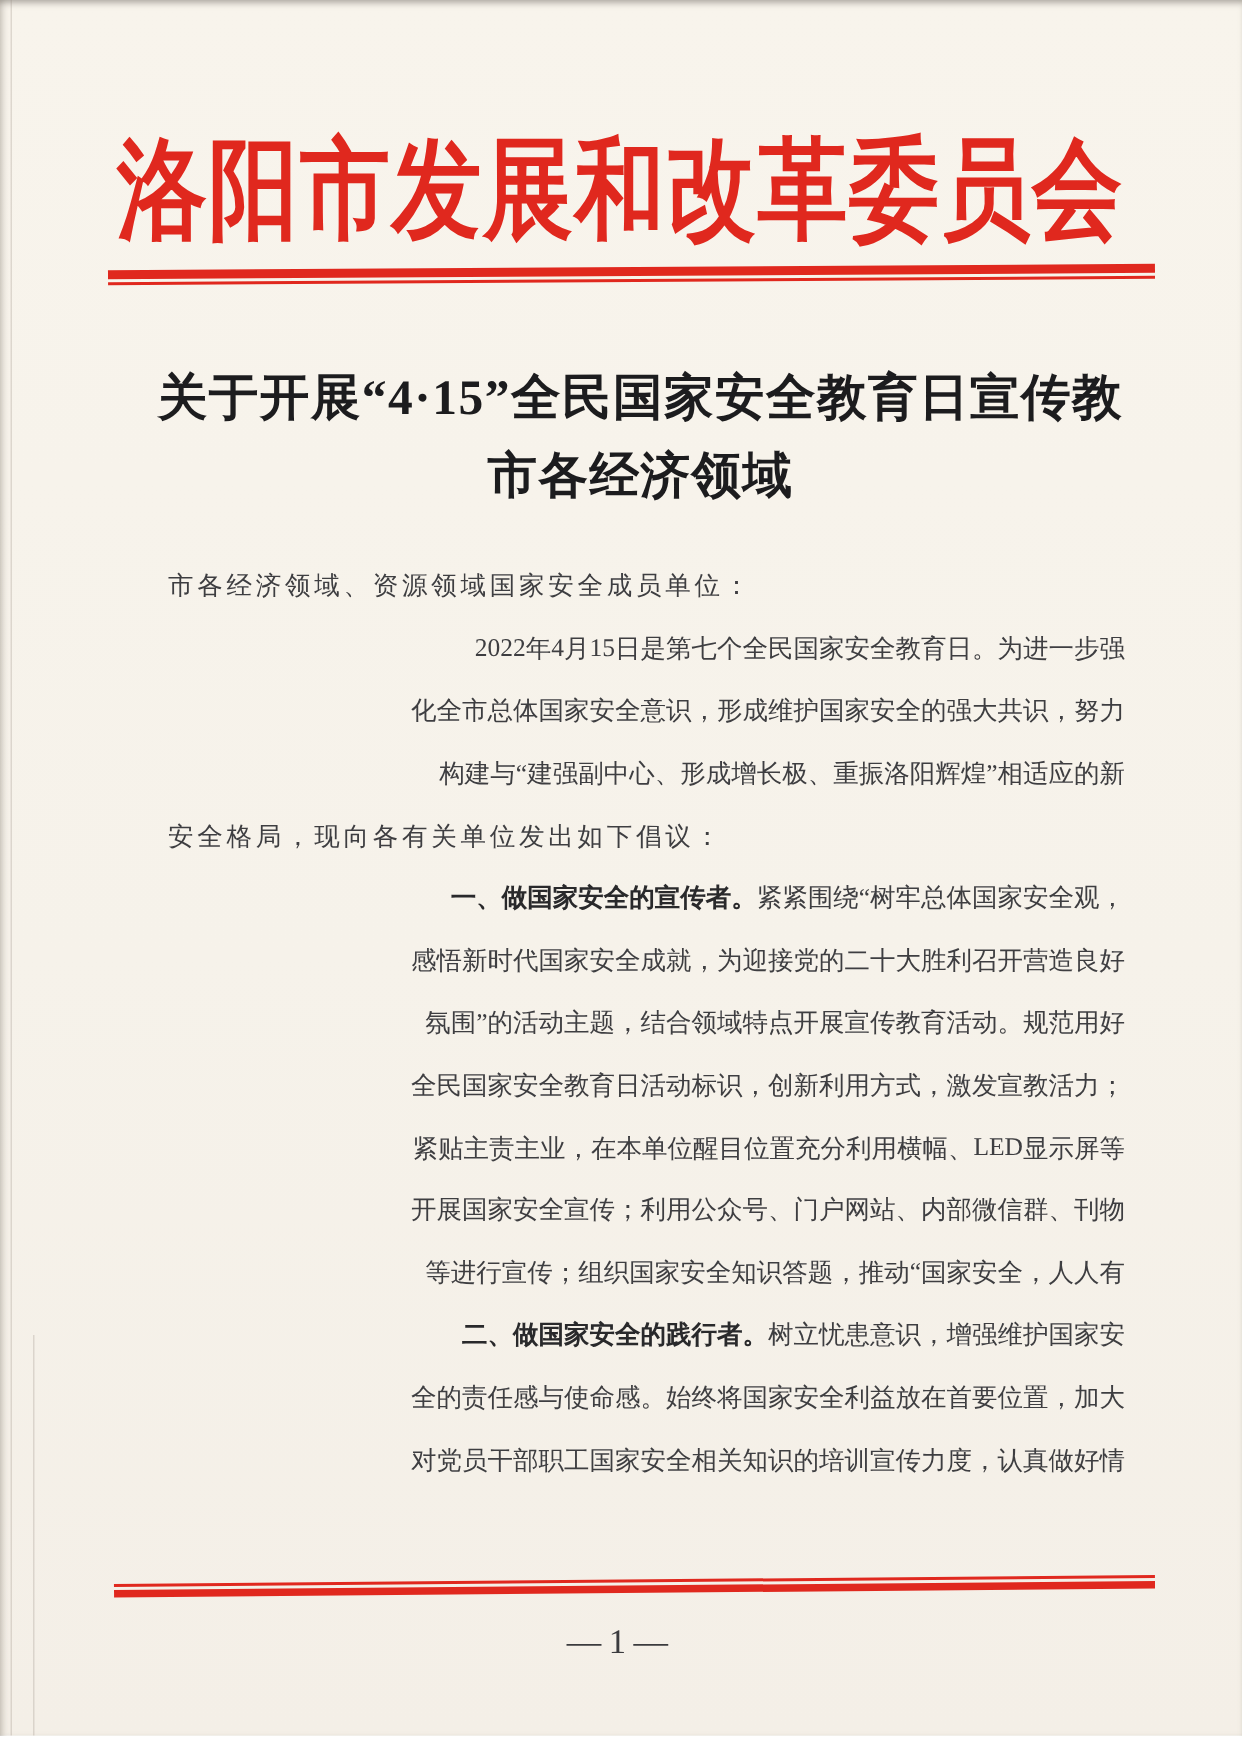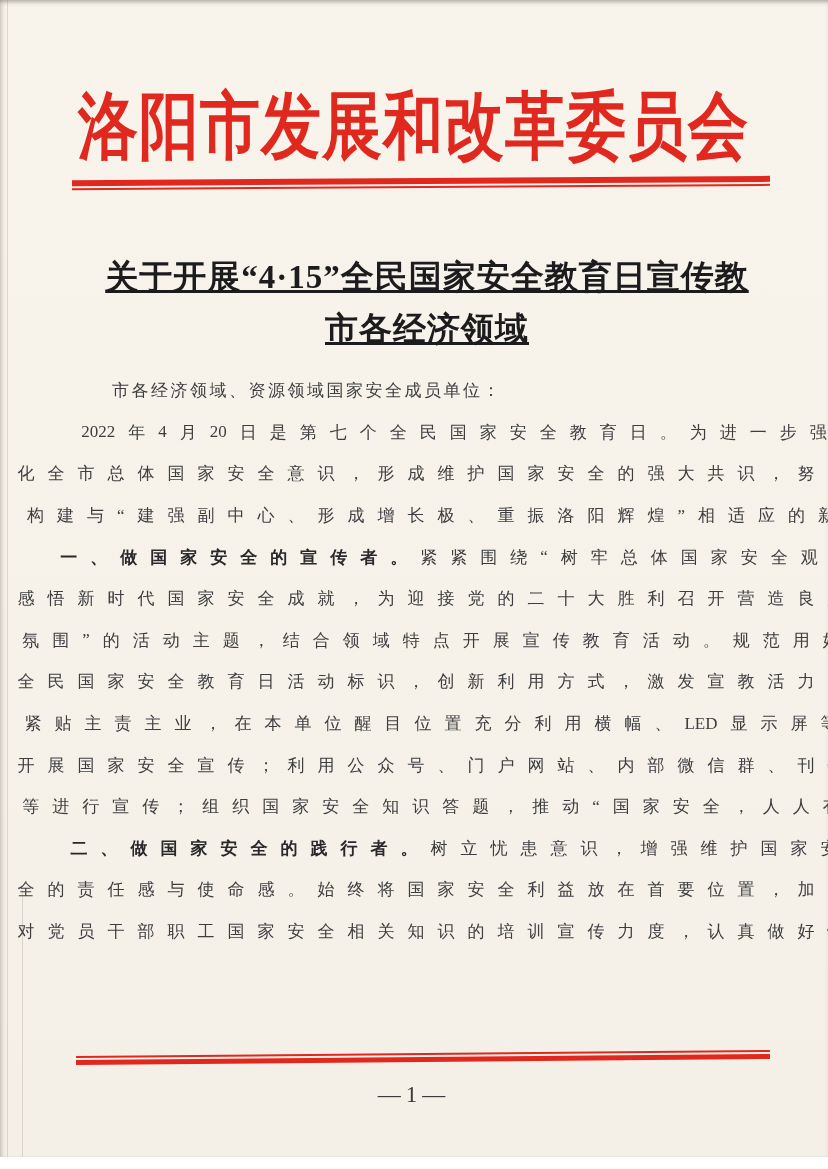--- a/index.html
+++ b/index.html
@@ -35,31 +35,31 @@
   .rule .gap{background:transparent;}
   .rule-top{top:178px;left:72px;width:698px;transform:rotate(-0.35deg);}
   .rule-top .thick{height:6px;}
   .rule-top .gap{height:2px;}
   .rule-top .thin{height:2px;}
   .rule-bottom{top:1053px;left:76px;width:694px;transform:rotate(-0.5deg);}
   .rule-bottom .thin{height:2px;}
   .rule-bottom .gap{height:2px;}
   .rule-bottom .thick{height:5px;}
   .doc-title{
-    position:absolute;top:240px;left:58px;right:32px;margin:11px;
+    position:absolute;top:240px;left:58px;right:32px;margin:0;
     text-align:center;font-size:33px;line-height:52px;font-weight:700;
-    color:#1c1c1e;letter-spacing:1px;text-decoration:underline;
+    color:#1c1c1e;letter-spacing:1px;
   }
   .doc-title .t-line{display:block;}
   .body-text{
     position:absolute;top:370px;left:112px;width:638px;
     font-size:17px;color:#3e3e41;
   }
   .line{height:41.6px;display:flex;align-items:center;white-space:nowrap;}
-  .line.just{justify-content:center;gap:13px;}
+  .line.just{justify-content:flex-end;}
   .line:not(.just){letter-spacing:2.5px;}
   .line .b{font-weight:700;color:#29292b;}
   .page-number{
     position:absolute;top:1082px;left:0;width:828px;text-align:center;
     font-size:23px;color:#3b3b3e;letter-spacing:5px;
   }
 </style>
 </head>
 <body>
 
@@ -94,21 +94,21 @@
 
   <div class="body-text">
       <div class="line">
         <span>市各经济领域、资源领域国家安全成员单位：</span>
       </div>
       <div class="line just" style="padding-left: 46px;">
         <span>2022</span>
         <span>年</span>
         <span>4</span>
         <span>月</span>
-        <span>20</span>
+        <span>15</span>
         <span>日</span>
         <span>是</span>
         <span>第</span>
         <span>七</span>
         <span>个</span>
         <span>全</span>
         <span>民</span>
         <span>国</span>
         <span>家</span>
         <span>安</span>
@@ -175,20 +175,23 @@
         <span>洛</span>
         <span>阳</span>
         <span>辉</span>
         <span>煌</span>
         <span>”</span>
         <span>相</span>
         <span>适</span>
         <span>应</span>
         <span>的</span>
         <span>新</span>
+      </div>
+      <div class="line">
+        <span>安全格局，现向各有关单位发出如下倡议：</span>
       </div>
       <div class="line just" style="padding-left: 46px;">
         <span class="b">一</span>
         <span class="b">、</span>
         <span class="b">做</span>
         <span class="b">国</span>
         <span class="b">家</span>
         <span class="b">安</span>
         <span class="b">全</span>
         <span class="b">的</span>

